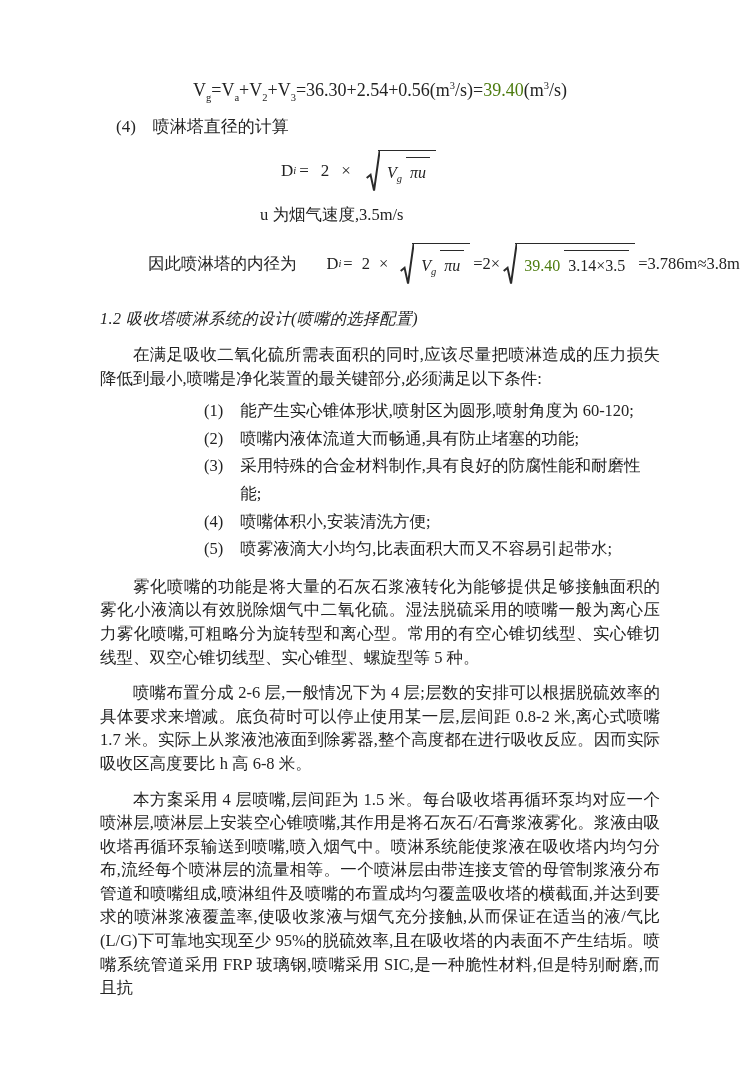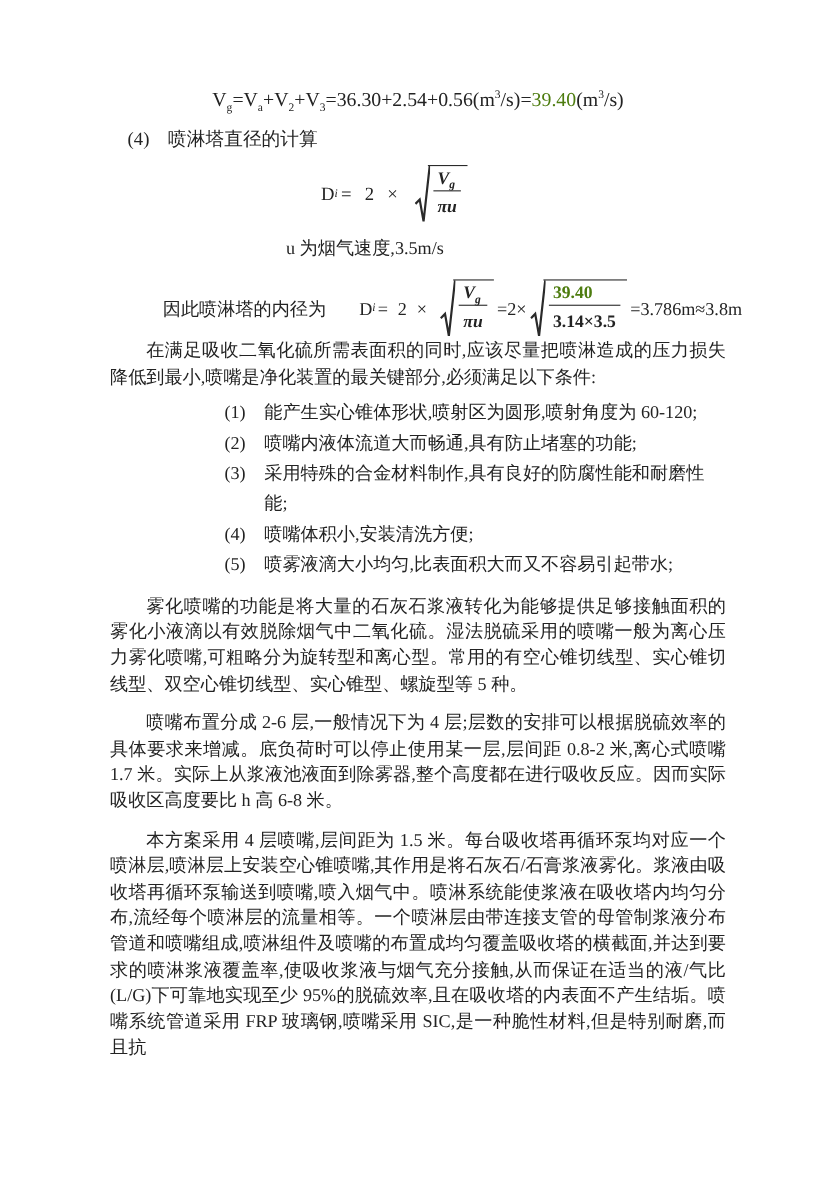--- a/index.html
+++ b/index.html
@@ -19,21 +19,21 @@
 
   .h4{font-size:17px;padding-left:16px;margin:0 0 9px 0;}
 
   .para{font-size:16.5px;line-height:23.6px;text-align:justify;text-indent:2em;margin:0;}
 
   
   .sqrt{display:inline-flex;align-items:stretch;margin:0 3px;vertical-align:middle;}
   .sqrt .rad{width:14px;height:auto;flex:0 0 14px;}
   .sqrt .sbody{border-top:1.5px solid #2a2a2a;padding:2px 6px 0 5px;margin-left:-2px;
                display:flex;align-items:center;}
-  .frac{display:inline-flex;flex-direction:column;line-height:1.22;font-size:16px;font-weight:bold;}
+  .frac{display:inline-flex;flex-direction:row;align-items:center;line-height:1.22;font-size:16px;}
   .frac .num{padding:0 4px;}
   .frac .den{border-top:1.4px solid #2a2a2a;padding:5px 4px;}
 
   .f-di{display:flex;justify-content:center;align-items:center;margin:12px 40px 10px 0;font-size:17px;}
   .f-di .g1{margin:0 12px 0 3px;}
   .f-di .g2{margin:0 12px;}
 
   .qz{font-size:16.5px;margin:12px 0 0 0;}
   .qz1{padding-left:88px;}
   .qz1 .qz-label{margin-right:36px;}
@@ -111,20 +111,21 @@
       <span class="sbody">
         <span class="frac">
           <span class="num blue">39.40</span>
           <span class="den">3.14×3.5</span>
         </span>
       </span>
     </span>
     <span>=3.786m≈3.8m</span>
   </div>
 
+  <div class="h12">1.2 吸收塔喷淋系统的设计(喷嘴的选择配置)</div>
 
   <p class="para">在满足吸收二氧化硫所需表面积的同时,应该尽量把喷淋造成的压力损失降低到最小,喷嘴是净化装置的最关键部分,必须满足以下条件:</p>
 
   <div class="list">
     <div class="li">
         <span class="li-num">(1)</span>
         <span class="li-text">能产生实心锥体形状,喷射区为圆形,喷射角度为 60-120;</span>
       </div>
     <div class="li">
         <span class="li-num">(2)</span>

